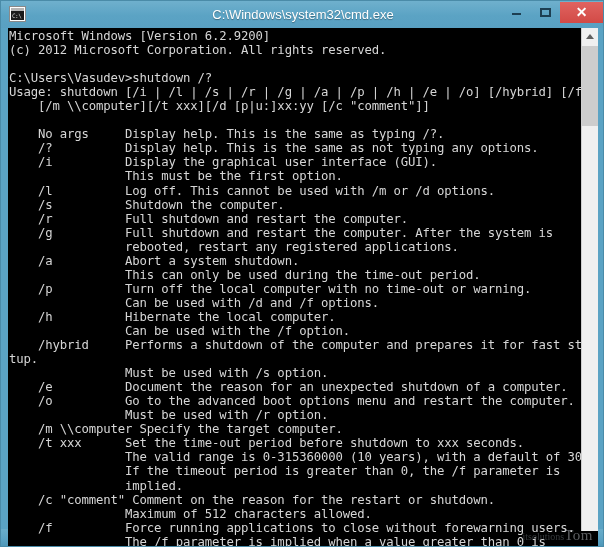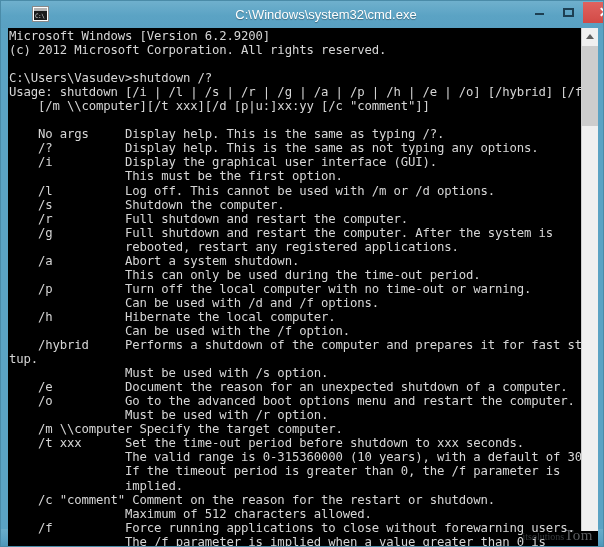--- a/index.html
+++ b/index.html
@@ -34,21 +34,20 @@
     pointer-events: none;
   }
 
   
   #titlebar {
     position: absolute;
     left: 0; top: 0;
     width: 515px;
     height: 27px;
     z-index: 3;
-    margin-left: 23px;
   }
   #app-icon {
     position: absolute;
     left: 8px;  top: 5px;
     width: 17px; height: 16px;
     background: #ffffff;
     border: 1px solid #8a8a8a;
     box-sizing: border-box;
     overflow: hidden;
   }

